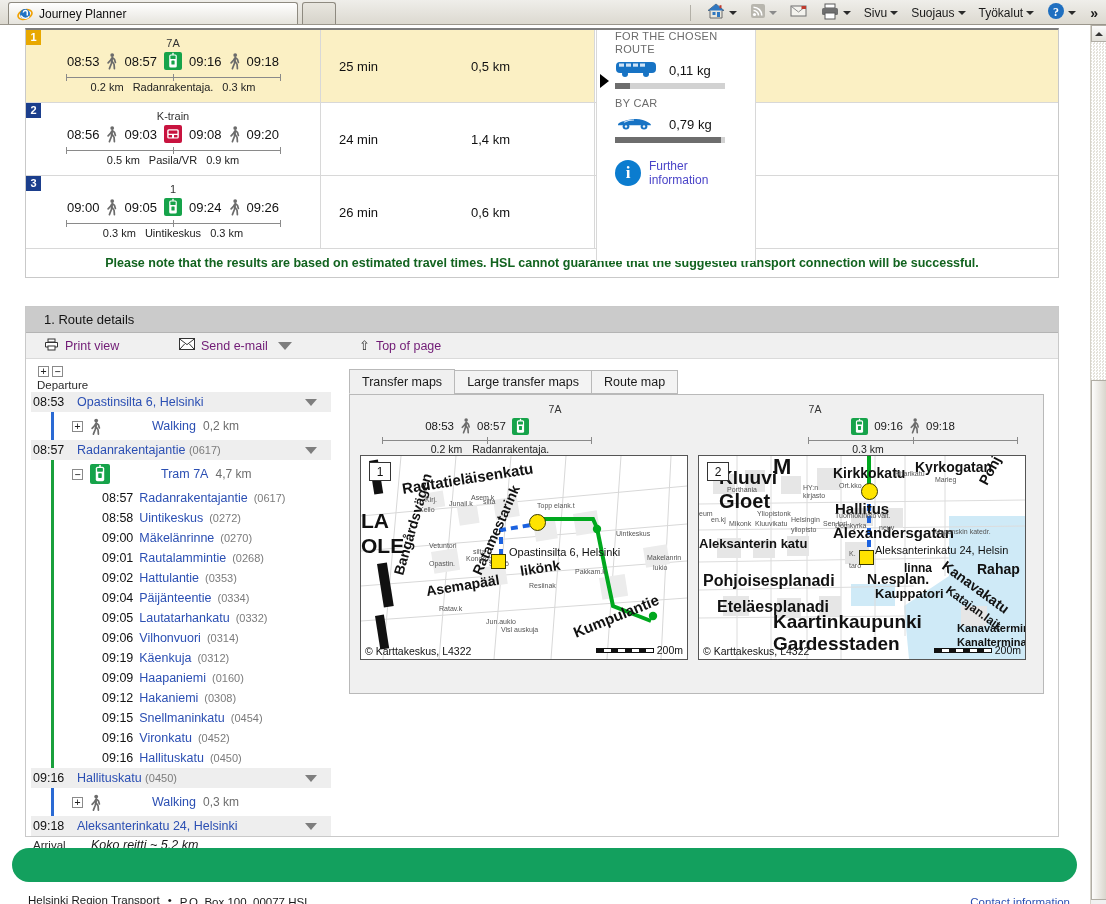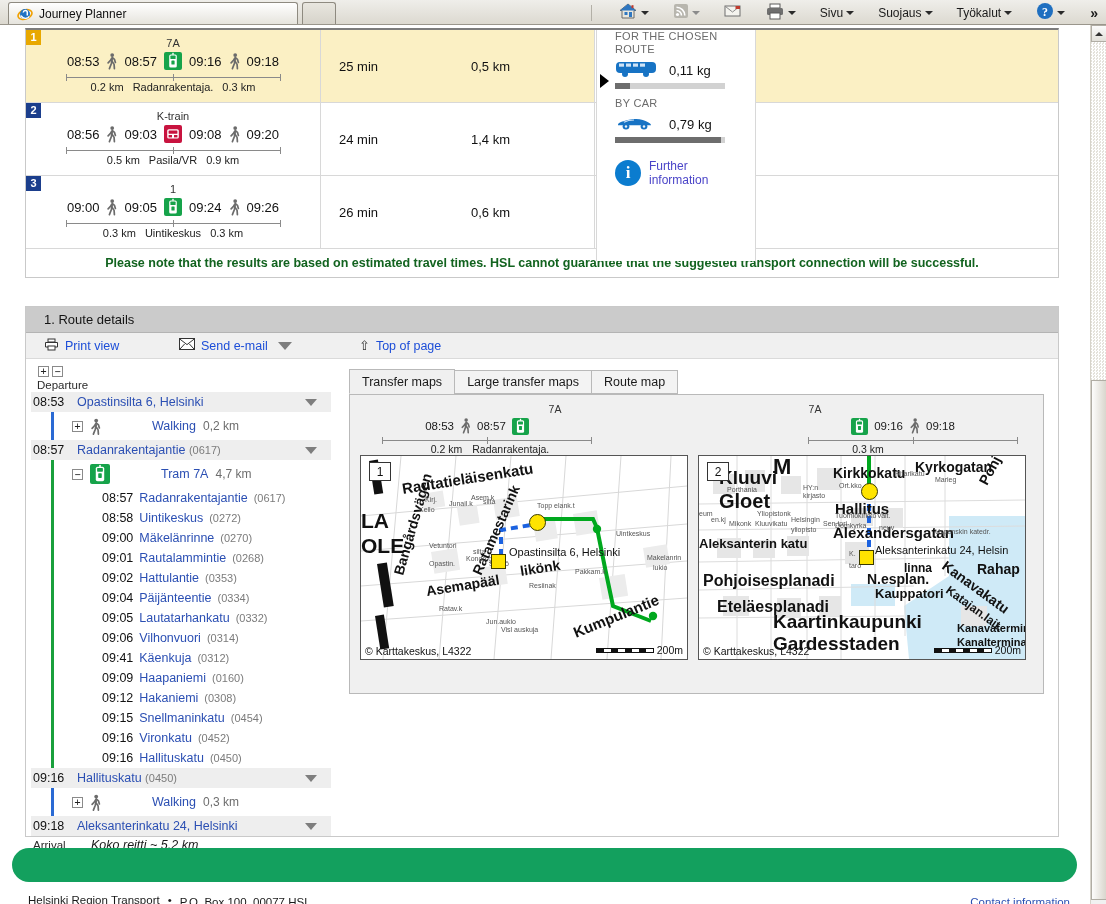--- a/index.html
+++ b/index.html
@@ -27,21 +27,21 @@
   }
   #tab-active{left:8px;width:290px;}
   #tab-new{left:302px;width:34px;background:linear-gradient(#e8e6df,#d6d3ca);}
   .ie-logo{
     width:16px;height:16px;margin-right:6px;flex:none;
     position:relative;
   }
   .ie-logo svg{display:block;}
   #ie-cmdbar{
     position:absolute;right:4px;top:0;height:25px;
-    display:flex;align-items:center;gap:18px;
+    display:flex;align-items:center;gap:7px;
     font-size:12px;color:#1a1a1a;
   }
   #ie-cmdbar .sep{width:1px;height:16px;background:#b3b0a7;margin:0 5px;}
   .cmd{display:flex;align-items:center;gap:3px;padding:0 3px;height:21px;}
   .caret{
     width:0;height:0;border-left:4px solid transparent;border-right:4px solid transparent;
     border-top:4px solid #2a2a2a;
   }
   .chev{font-size:14px;color:#1a1a1a;font-weight:bold;padding:0 4px;}
   
@@ -145,21 +145,21 @@
   #details-head{
     height:25px;background:#cbcbcb;border-bottom:1px solid #b4b4b4;
     display:flex;align-items:center;padding-left:18px;
     font-weight:normal;font-size:13px;color:#141414;
   }
   #details-tools{
     height:25px;background:#f0f0f0;border-bottom:1px solid #dadada;
     display:flex;align-items:center;gap:0;padding-left:18px;font-size:12.5px;
   }
   .tool{display:flex;align-items:center;gap:6px;color:#2b4fb3;}
-  .tool .lbl{color:#1d4ed8;}
+  .tool .lbl{color:#701a75;}
   #details-body{display:flex;height:478px;}
   
   #itin{width:305px;padding:5px 0 0 5px;box-sizing:border-box;}
   #expcol{display:flex;gap:3px;padding-left:7px;height:14px;align-items:center;}
   .pm{
     width:11px;height:11px;border:1px solid #8a8a8a;background:#fff;
     display:flex;align-items:center;justify-content:center;
     font-size:10px;line-height:9px;color:#222;box-sizing:border-box;
     font-family:"DejaVu Sans Mono",monospace;
   }
@@ -653,21 +653,21 @@
                 <span class="t">09:05</span>
                 <span class="n">Lautatarhankatu</span>
                 <span class="c">(0332)</span>
               </div>
               <div class="stop">
                 <span class="t">09:06</span>
                 <span class="n">Vilhonvuori</span>
                 <span class="c">(0314)</span>
               </div>
               <div class="stop">
-                <span class="t">09:41</span>
+                <span class="t">09:19</span>
                 <span class="n">Käenkuja</span>
                 <span class="c">(0312)</span>
               </div>
               <div class="stop">
                 <span class="t">09:09</span>
                 <span class="n">Haapaniemi</span>
                 <span class="c">(0160)</span>
               </div>
               <div class="stop">
                 <span class="t">09:12</span>

